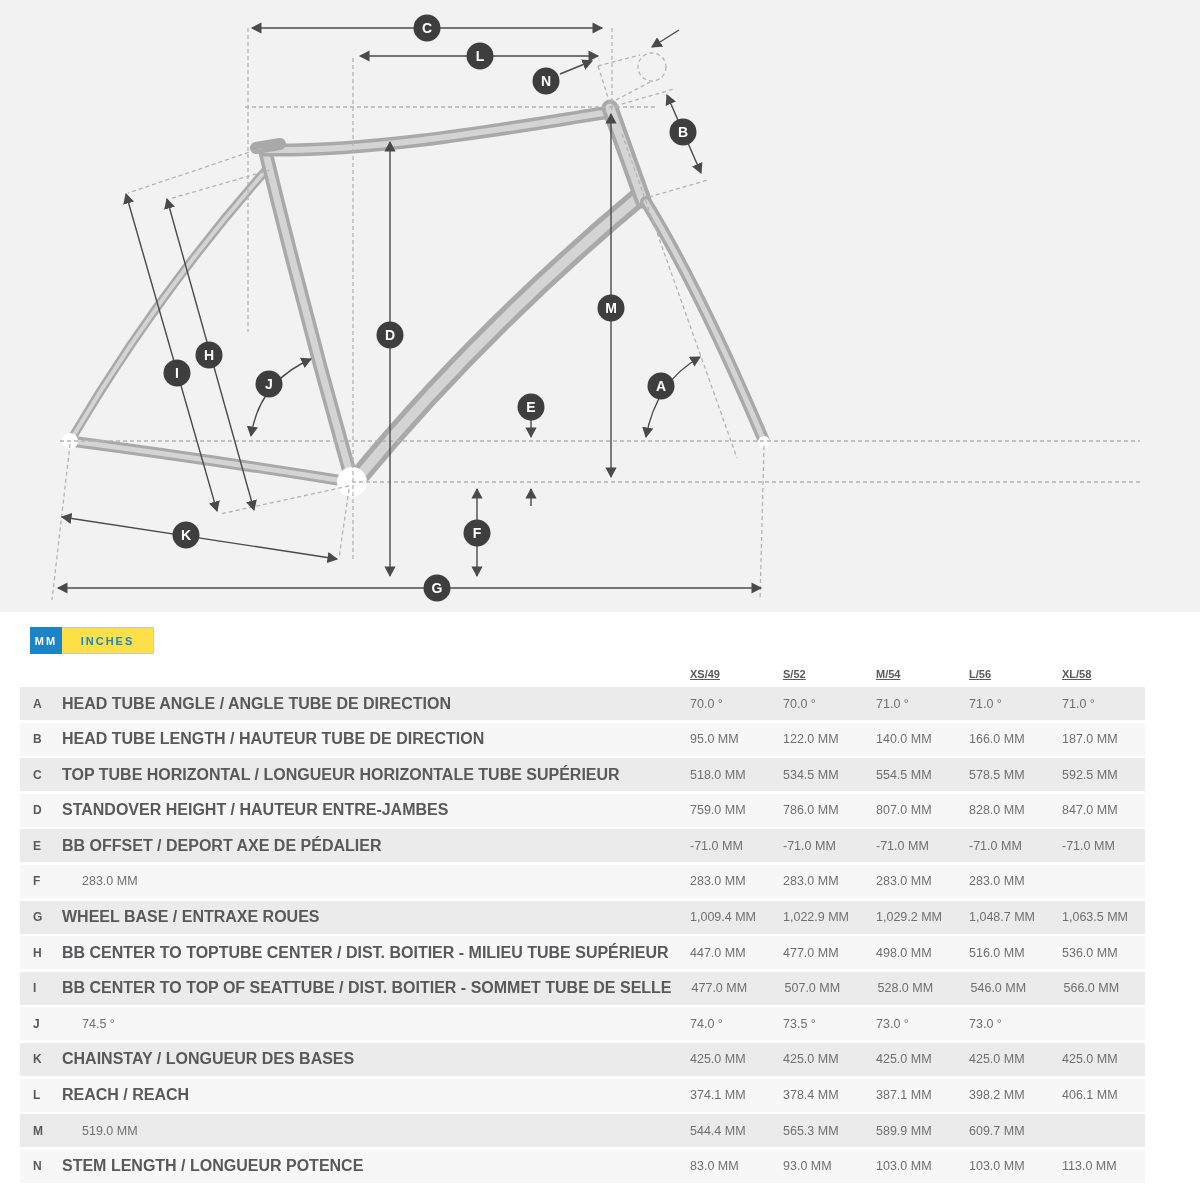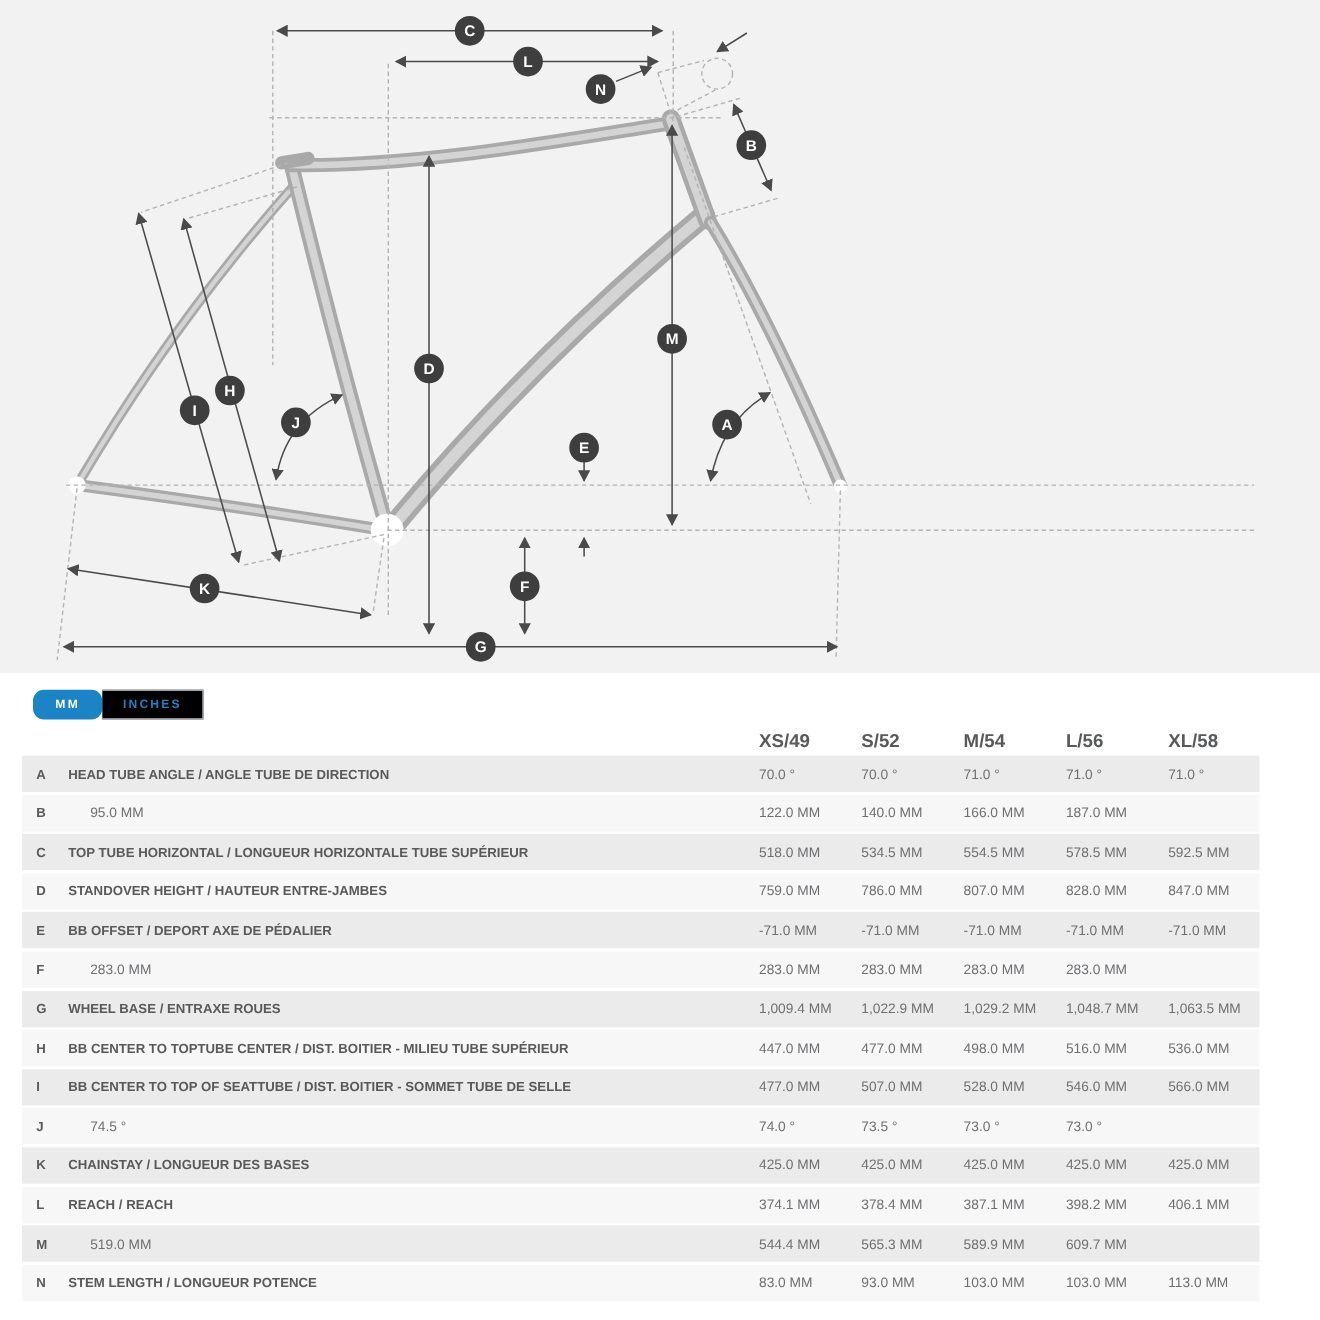--- a/index.html
+++ b/index.html
@@ -13,32 +13,32 @@
   .tb{fill:none;stroke:#a9a9a9;stroke-linecap:round;}
   .th{fill:none;stroke:#d8d8d8;stroke-linecap:round;opacity:.92;}
   .dash{fill:none;stroke:#b4b4b4;stroke-width:1.3;stroke-dasharray:4 3;}
   .dim{fill:none;stroke:#4a4a4a;stroke-width:1.4;}
   .lbl{fill:var(--dim-label-bg);}
   .lblt{fill:#fff;font-size:14px;font-weight:bold;text-anchor:middle;}
   .controls{padding:15px 0 0 30px;height:49px;box-sizing:border-box;}
   .toggle{display:inline-flex;height:27px;}
   .toggle .btn{display:inline-flex;align-items:center;justify-content:center;
     font-size:11px;font-weight:bold;letter-spacing:2px;cursor:pointer;box-sizing:border-box;}
-  .btn-mm{width:63px;background:var(--accent-blue);color:#fff;border-radius:10px;}
-  .btn-inches{width:92px;background:#000000;color:var(--accent-blue);border:1px solid #c4cdd2;border-left:none;}
+  .btn-mm{width:32px;background:var(--accent-blue);color:#fff;}
+  .btn-inches{width:92px;background:#fde047;color:var(--accent-blue);border:1px solid #c4cdd2;border-left:none;}
   .geo-table{width:1125px;margin-left:20px;}
   .thead,.trow{display:grid;grid-template-columns:42px 1fr 93px 93px 93px 93px 103px;}
   .thead{height:26px;align-items:center;}
-  .thead .hval{font-size:17px;font-weight:bold;color:var(--text-dark);padding-left:20px;white-space:nowrap;}
+  .thead .hval{font-size:11px;font-weight:bold;color:var(--text-dark);padding-left:20px;white-space:nowrap;text-decoration:underline;}
   .trow{height:33px;margin-bottom:2.6px;align-items:center;}
   .trow.odd{background:var(--row-shaded);}
   .trow.even{background:var(--row-light);}
   .cell{white-space:nowrap;overflow:visible;}
   .cell.letter{font-size:12px;font-weight:bold;color:var(--text-dark);padding-left:13px;}
-  .cell.desc{font-size:12px;font-weight:bold;color:var(--text-dark);}
+  .cell.desc{font-size:16px;font-weight:bold;color:var(--text-dark);}
   .cell.val{font-size:12.5px;color:var(--text-value);padding-left:20px;}
 </style>
 </head>
 <body>
 
 <div class="diagram-wrap">
   <svg width="1200" height="612" viewBox="0 0 1200 612">
     <defs>
       <marker id="arr" viewBox="0 0 10 10" refX="8.5" refY="5" markerWidth="8" markerHeight="8" orient="auto-start-reverse">
         <path d="M0 0 L9.5 5 L0 10 z" fill="#4a4a4a"></path>
@@ -190,20 +190,21 @@
     <div class="cell letter">A</div>
     <div class="cell desc">HEAD TUBE ANGLE / ANGLE TUBE DE DIRECTION</div>
     <div class="cell val">70.0 °</div>
     <div class="cell val">70.0 °</div>
     <div class="cell val">71.0 °</div>
     <div class="cell val">71.0 °</div>
     <div class="cell val">71.0 °</div>
   </div>
       <div class="trow even">
     <div class="cell letter">B</div>
+    <div class="cell desc">HEAD TUBE LENGTH / HAUTEUR TUBE DE DIRECTION</div>
     <div class="cell val">95.0 MM</div>
     <div class="cell val">122.0 MM</div>
     <div class="cell val">140.0 MM</div>
     <div class="cell val">166.0 MM</div>
     <div class="cell val">187.0 MM</div>
   </div>
       <div class="trow odd">
     <div class="cell letter">C</div>
     <div class="cell desc">TOP TUBE HORIZONTAL / LONGUEUR HORIZONTALE TUBE SUPÉRIEUR</div>
     <div class="cell val">518.0 MM</div>

